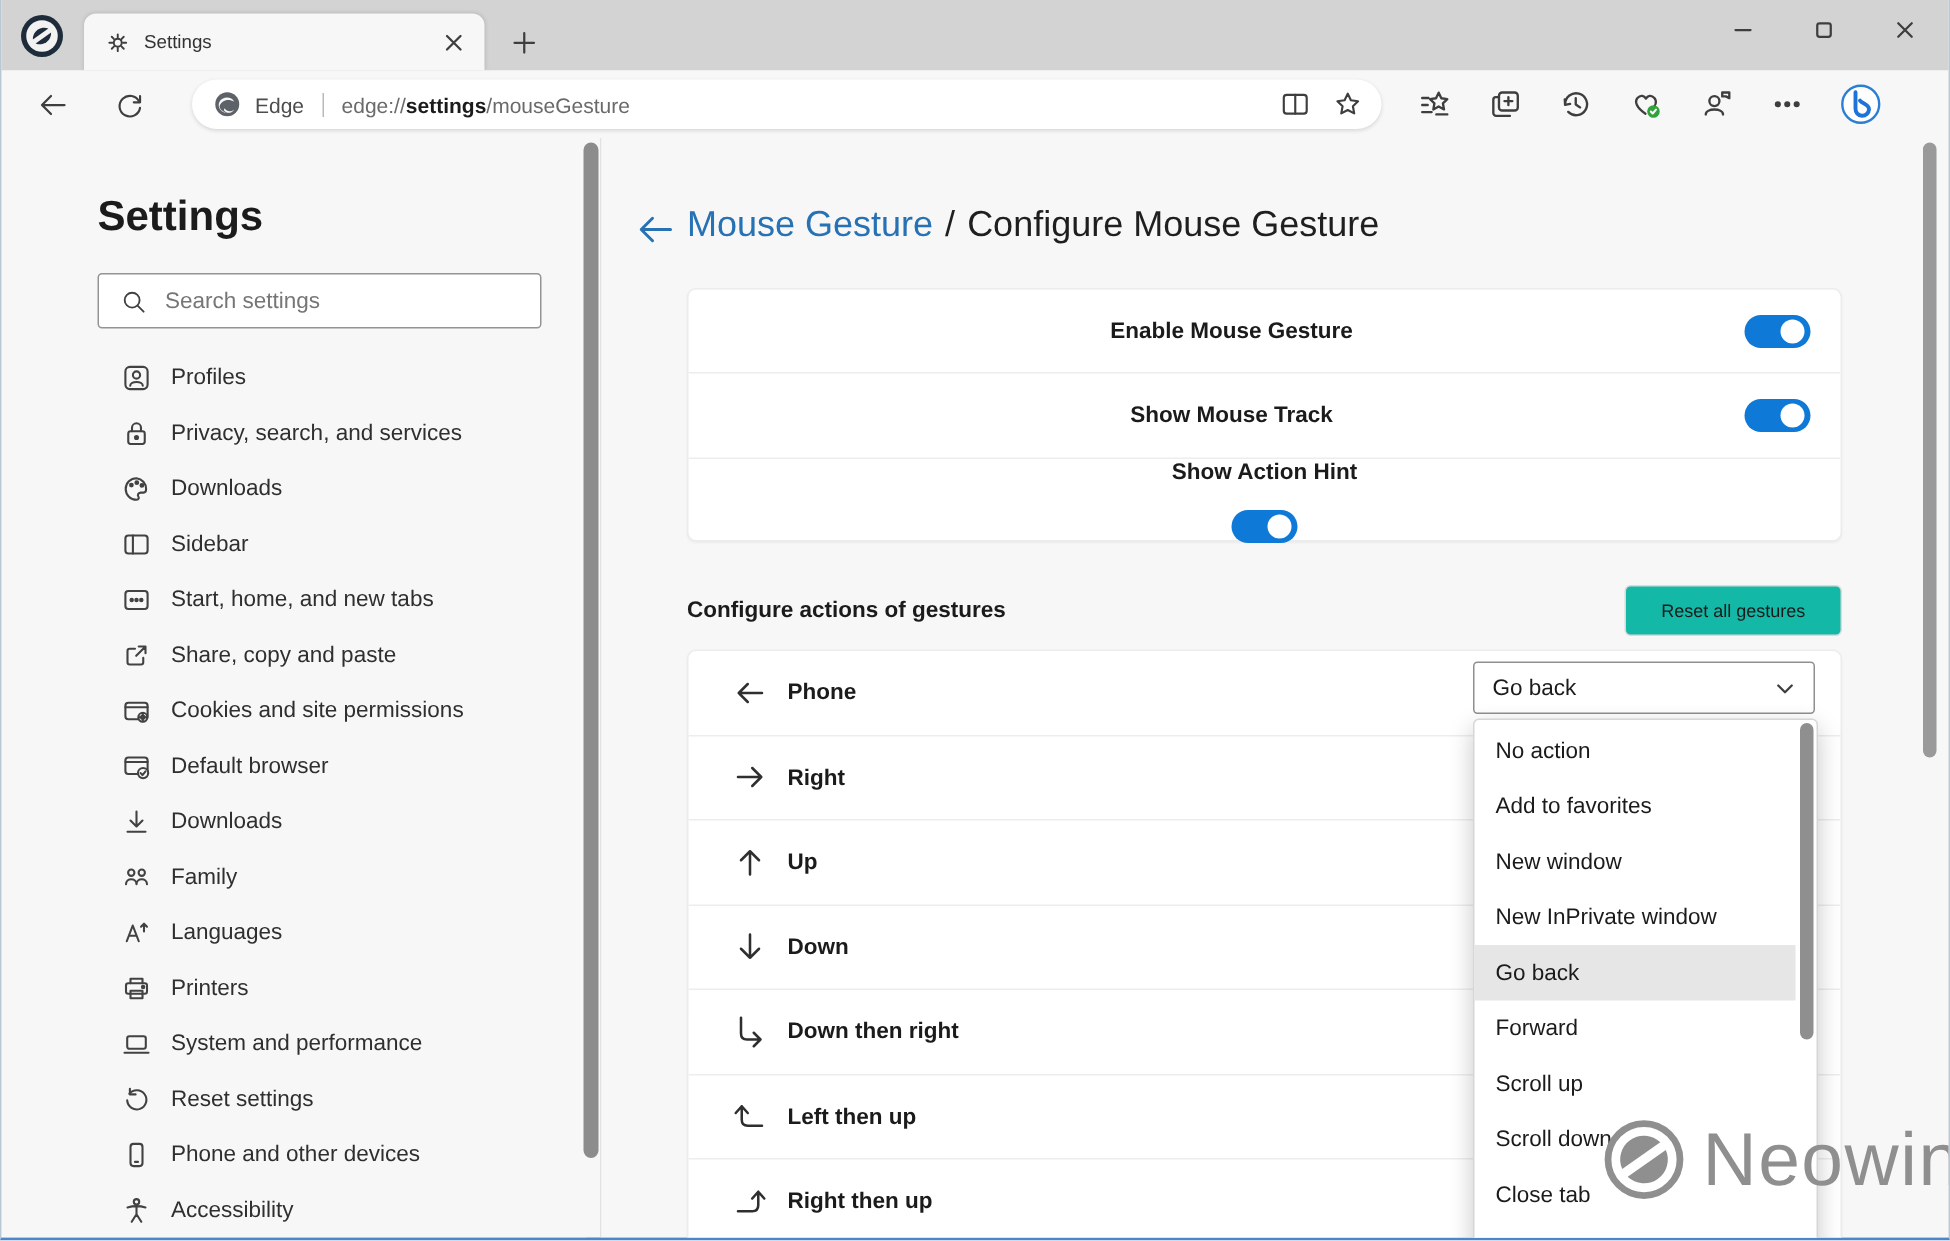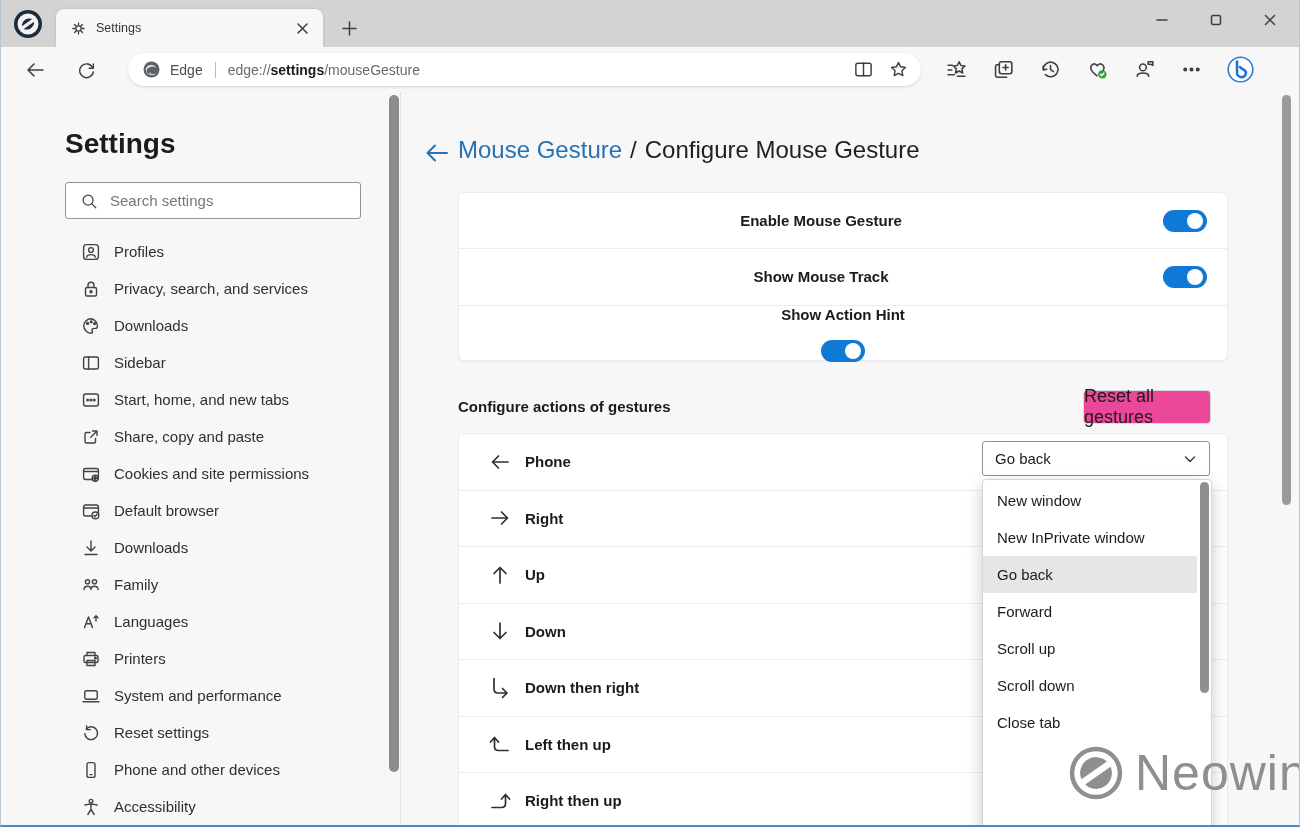--- a/index.html
+++ b/index.html
@@ -61,22 +61,22 @@
           box-shadow:0 1px 2px rgba(0,0,0,.05); }
   .card1 { top:100px; height:169px;text-align:center; }
   .card2 { top:341px; height:500px; }
   .trow { height:56.3px; display:flex; align-items:center; padding:0 20px; border-bottom:1px solid #ededed; }
   .trow:last-child { border-bottom:none;flex-direction:column; }
   .trow .tlabel { font-size:15px; font-weight:700; color:#1b1b1b; flex:1 1 auto; }
   .toggle { width:44px; height:22px; border-radius:11px; position:relative; flex:0 0 auto; cursor:pointer; }
   .toggle .knob { position:absolute; top:3px; right:4px; width:16px; height:16px; border-radius:50%; background:#fff; }
 
   .section-heading { position:absolute; left:57px; top:306px; font-size:15px; font-weight:700; color:#1b1b1b; }
-  .reset-btn { position:absolute; left:682px; top:298px; width:128px; height:34px; background:#ec4899; border:1px solid #dadada;
-               border-radius:4px; font-size:18px; color:#1b1b1b; display:flex; align-items:center; justify-content:center; cursor:pointer; }
+  .reset-btn { position:absolute; left:682px; top:298px; width:145px; height:34px; background:#14b8a6; border:1px solid #dadada;
+               border-radius:4px; font-size:12px; color:#1b1b1b; display:flex; align-items:center; justify-content:center; cursor:pointer; }
 
   .grow { height:56.5px; display:flex; align-items:center; padding:0 0 0 30px; border-bottom:1px solid #ededed; }
   .grow .gic { width:22px; height:22px; flex:0 0 auto; }
   .grow .glabel { font-size:15px; font-weight:700; color:#1b1b1b; margin-left:14px; }
   svg.gic { fill:none; stroke:#2f2f2f; stroke-width:1.7; stroke-linecap:round; stroke-linejoin:round; }
 
   .action-select { position:absolute; left:581px; top:349px; width:228px; height:35px; background:#fff;
                    border:1px solid #8f8f8f; border-radius:3px; display:flex; align-items:center; padding:0 12px; z-index:10; cursor:pointer; }
   .action-select .val { font-size:15px; color:#1b1b1b; flex:1 1 auto; }
 
@@ -438,20 +438,22 @@
     </div>
 
     <div class="action-select">
       <span class="val">Go back</span>
       <svg class="line" width="14" height="14" viewBox="0 0 14 14">
           <path d="M2.5 5 L7 9.5 L11.5 5"></path>
         </svg>
     </div>
 
     <div class="dropdown">
+      <div class="dd-item">No action</div>
+      <div class="dd-item">Add to favorites</div>
       <div class="dd-item">New window</div>
       <div class="dd-item">New InPrivate window</div>
       <div class="dd-item selected">Go back</div>
       <div class="dd-item">Forward</div>
       <div class="dd-item">Scroll up</div>
       <div class="dd-item">Scroll down</div>
       <div class="dd-item">Close tab</div>
       <div class="dd-scroll"></div>
     </div>
 

